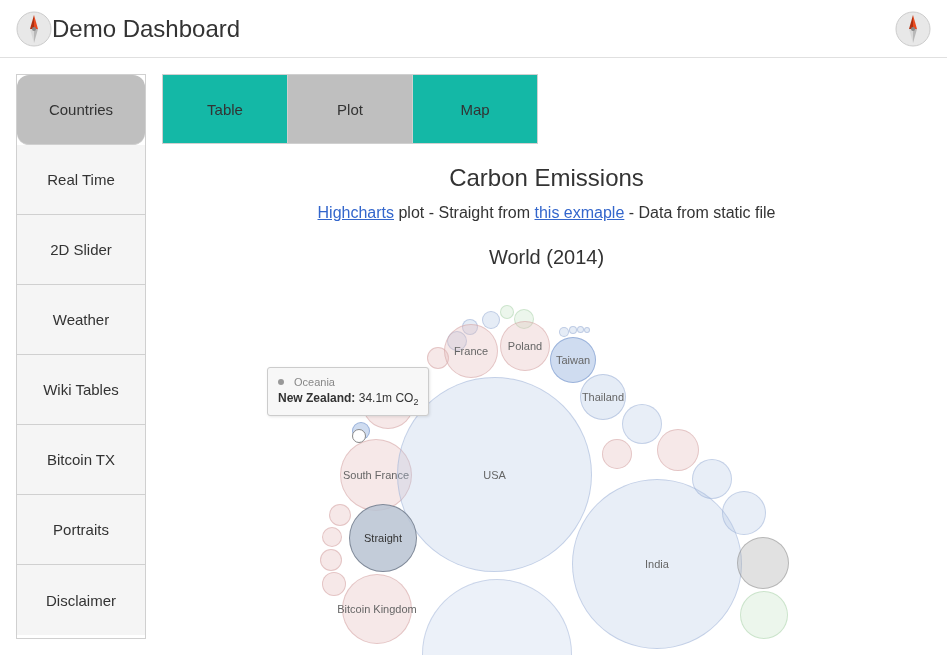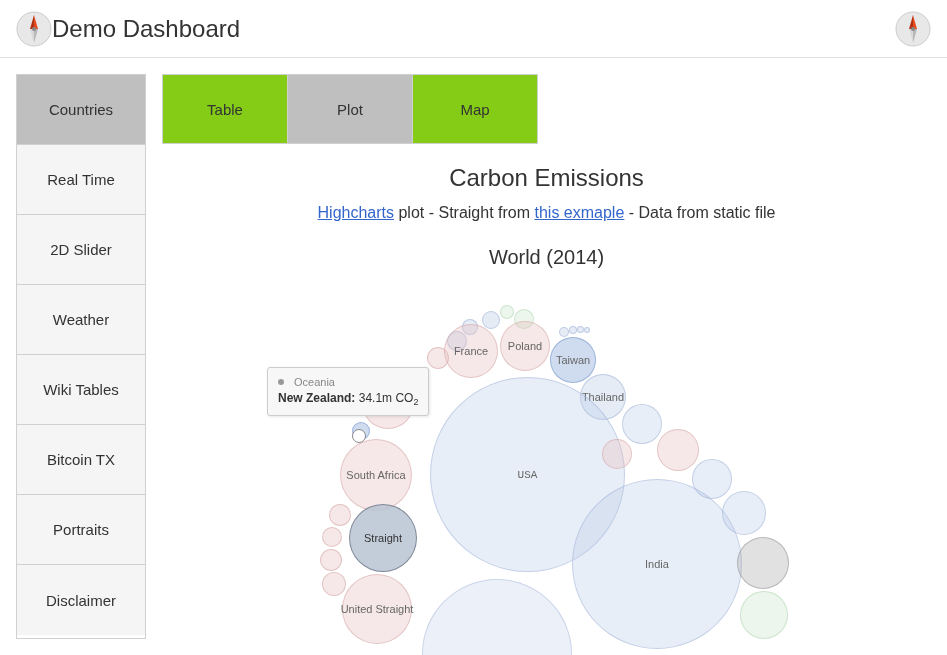--- a/index.html
+++ b/index.html
@@ -7,26 +7,26 @@
   
   .header { display: flex; align-items: center; justify-content: space-between; padding: 8px 16px; border-bottom: 1px solid #e0e0e0; height: 58px; }
   .header-title { font-size: 24px; font-weight: 400; color: #333; flex: 1; }
   .compass { width: 36px; height: 36px; }
   
   .body { display: flex; padding: 16px 0 0 16px; }
   
   .sidebar { width: 130px; display: flex; flex-direction: column; border: 1px solid #d0d0d0; }
   .sidebar-item { height: 70px; display: flex; align-items: center; justify-content: center; font-size: 15px; color: #333; background: #f5f5f5; border-bottom: 1px solid #d0d0d0; cursor: pointer; }
   .sidebar-item:last-child { border-bottom: none; }
-  .sidebar-item.active { background: #bfbfbf; }
+  .sidebar-item.active { background: #bfbfbf; border-radius: 12px; }
   
   .main { flex: 1; padding: 0 16px; }
   
   .tabs { display: flex; border: 1px solid #d0d0d0; width: 376px; }
-  .tab { flex: 1; height: 68px; display: flex; align-items: center; justify-content: center; font-size: 15px; color: #333; background: #84cc16; cursor: pointer; border-right: 1px solid #d0d0d0; }
+  .tab { flex: 1; height: 68px; display: flex; align-items: center; justify-content: center; font-size: 15px; color: #333; background: #14b8a6; cursor: pointer; border-right: 1px solid #d0d0d0; }
   .tab:last-child { border-right: none; }
   .tab.active { background: #bfbfbf; }
   
   .chart-title { font-size: 24px; color: #333; text-align: center; margin-top: 20px; font-weight: 400; }
   .chart-subtitle { font-size: 16px; color: #333; text-align: center; margin-top: 12px; }
   .chart-subtitle a { color: #3366cc; text-decoration: underline; }
   .chart-context { font-size: 20px; color: #333; text-align: center; margin-top: 24px; font-weight: 400; }
   
   .chart-area { position: relative; width: 100%; height: 360px; margin-top: 10px; }
   .bubble { position: absolute; border-radius: 50%; display: flex; align-items: center; justify-content: center; font-size: 11px; color: #666; }
@@ -146,38 +146,38 @@
       <div class="bubble" style="left:415px; top:47px; width:7px; height:7px; background:rgba(180,200,230,0.35); border:1px solid rgba(150,170,210,0.5);"></div>
       <div class="bubble" style="left:422px; top:48px; width:6px; height:6px; background:rgba(180,200,230,0.35); border:1px solid rgba(150,170,210,0.5);"></div>
 
       <div class="bubble" style="left:200px; top:98px; width:52px; height:52px; background:rgba(230,190,190,0.35); border:1px solid rgba(210,160,160,0.5);">
           <span class="bubble-label">Turkey</span>
         </div>
       <div class="bubble" style="left:234px; top:100px; width:22px; height:22px; background:rgba(170,170,170,0.4); border:1px solid rgba(140,140,140,0.6);"></div>
       <div class="bubble" style="left:190px; top:143px; width:18px; height:18px; background:rgba(160,185,225,0.5); border:1px solid rgba(130,160,210,0.7);"></div>
 
       <div class="bubble" style="left:178px; top:160px; width:72px; height:72px; background:rgba(230,190,190,0.35); border:1px solid rgba(210,160,160,0.5);">
-          <span class="bubble-label">South Africa</span>
-        </div>
-
-      <div class="bubble" style="left:268px; top:98px; width:195px; height:195px; background:rgba(180,200,230,0.3); border:1px solid rgba(150,170,210,0.45);font-family:Liberation Mono, monospace;">
+          <span class="bubble-label">South France</span>
+        </div>
+
+      <div class="bubble" style="left:235px; top:98px; width:195px; height:195px; background:rgba(180,200,230,0.3); border:1px solid rgba(150,170,210,0.45);">
           <span class="bubble-label">USA</span>
         </div>
 
       <div class="bubble" style="left:187px; top:225px; width:68px; height:68px; background:rgba(185,195,210,0.85); border:1px solid rgba(120,130,145,0.9);">
           <span class="bubble-label" style="color:#333;">Straight</span>
         </div>
 
       <div class="bubble" style="left:167px; top:225px; width:22px; height:22px; background:rgba(230,190,190,0.35); border:1px solid rgba(210,160,160,0.5);"></div>
       <div class="bubble" style="left:160px; top:248px; width:20px; height:20px; background:rgba(230,190,190,0.35); border:1px solid rgba(210,160,160,0.5);"></div>
       <div class="bubble" style="left:158px; top:270px; width:22px; height:22px; background:rgba(230,190,190,0.35); border:1px solid rgba(210,160,160,0.5);"></div>
       <div class="bubble" style="left:160px; top:293px; width:24px; height:24px; background:rgba(230,190,190,0.35); border:1px solid rgba(210,160,160,0.5);"></div>
 
       <div class="bubble" style="left:180px; top:295px; width:70px; height:70px; background:rgba(230,190,190,0.35); border:1px solid rgba(210,160,160,0.5);">
-          <span class="bubble-label">United Straight</span>
+          <span class="bubble-label">Bitcoin Kingdom</span>
         </div>
 
       <div class="bubble" style="left:410px; top:200px; width:170px; height:170px; background:rgba(180,200,230,0.3); border:1px solid rgba(150,170,210,0.45);">
           <span class="bubble-label">India</span>
         </div>
 
       <div class="bubble" style="left:460px; top:125px; width:40px; height:40px; background:rgba(180,200,230,0.3); border:1px solid rgba(150,170,210,0.45);"></div>
       <div class="bubble" style="left:495px; top:150px; width:42px; height:42px; background:rgba(230,190,190,0.35); border:1px solid rgba(210,160,160,0.5);"></div>
       <div class="bubble" style="left:530px; top:180px; width:40px; height:40px; background:rgba(180,200,230,0.3); border:1px solid rgba(150,170,210,0.45);"></div>
       <div class="bubble" style="left:560px; top:212px; width:44px; height:44px; background:rgba(180,200,230,0.3); border:1px solid rgba(150,170,210,0.45);"></div>

